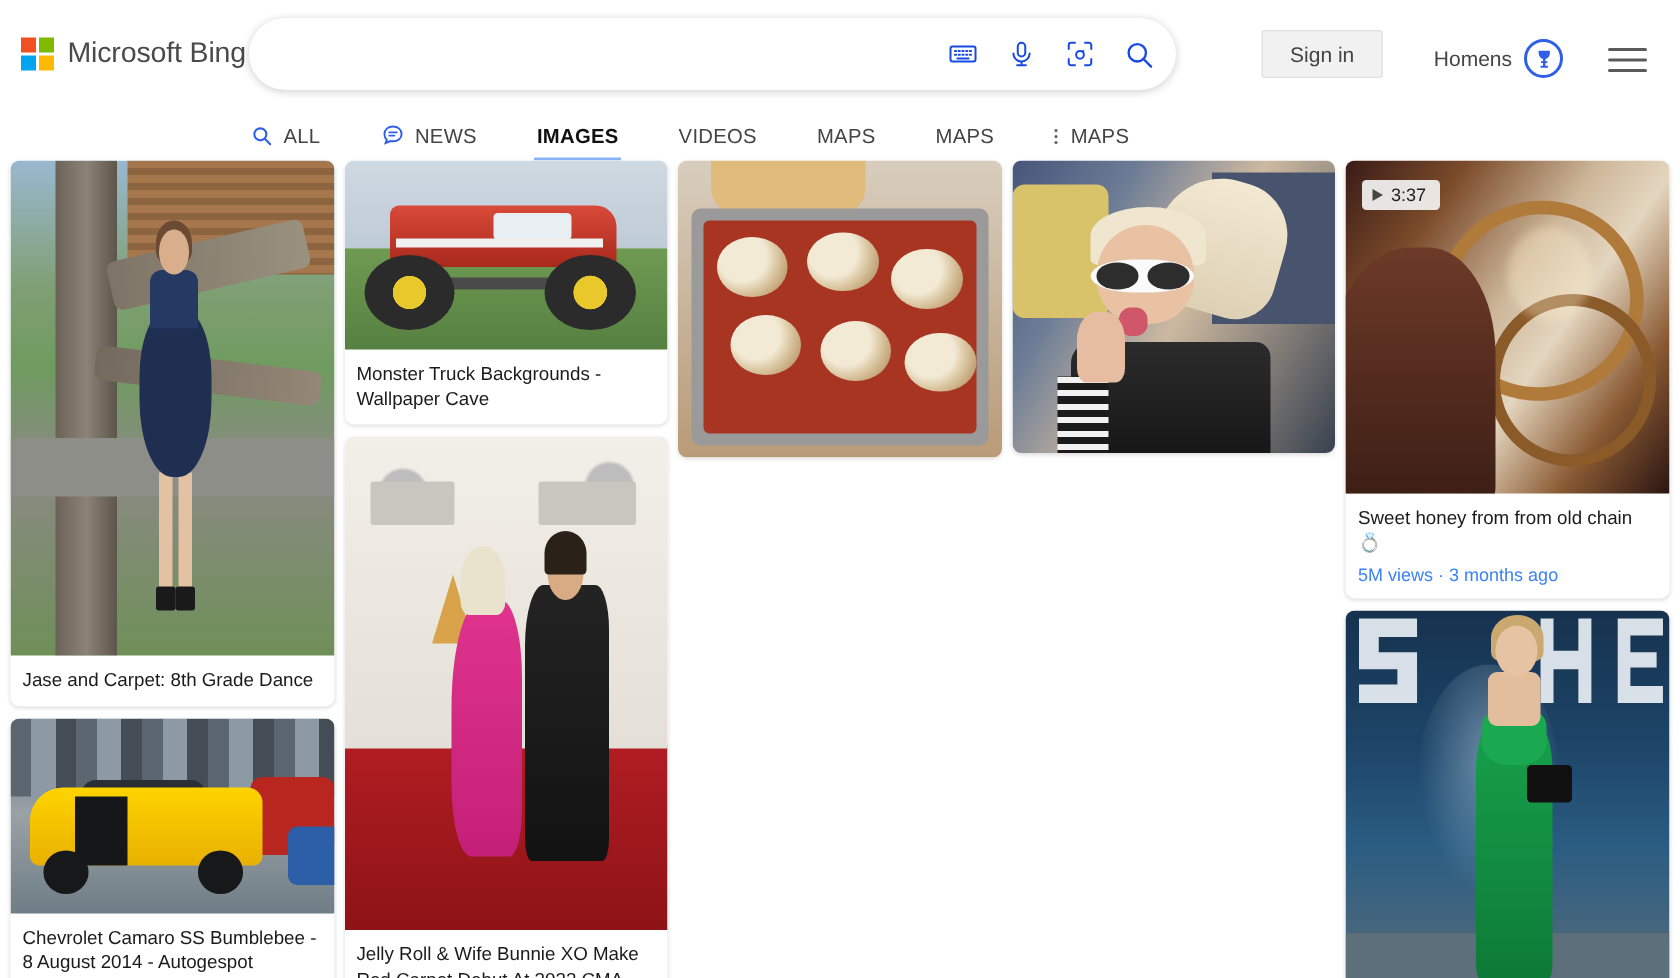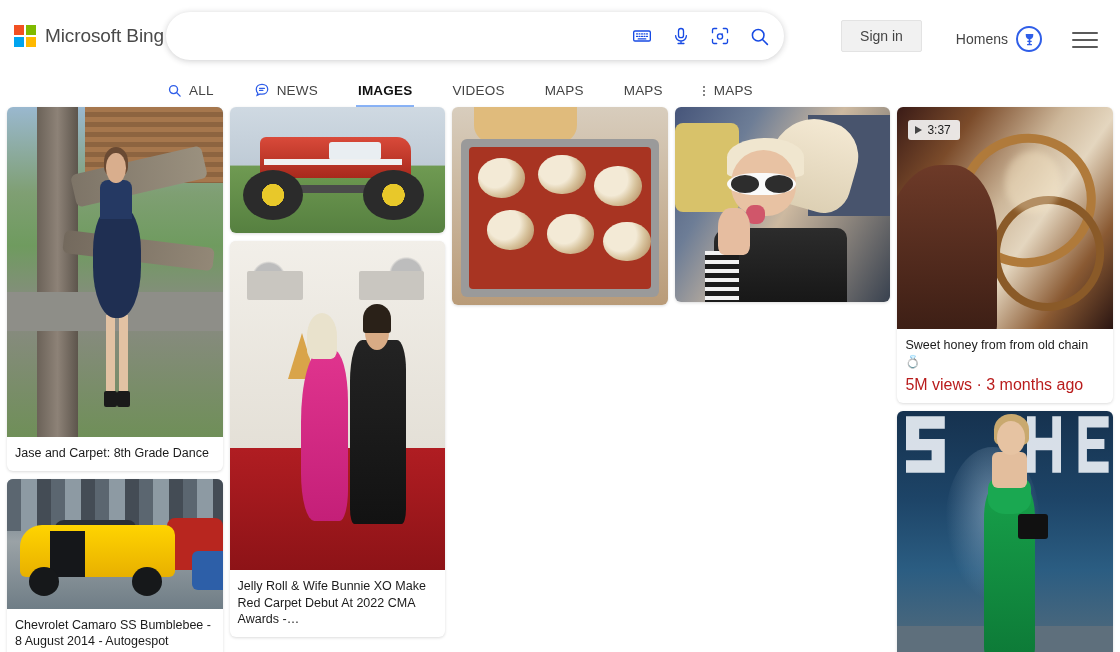--- a/index.html
+++ b/index.html
@@ -193,22 +193,22 @@
     background: #ddd;
   }
   .cap {
     font-size: 12.5px;
     line-height: 1.33;
     color: #1b1b1b;
     padding: 8px 8px 9px 8px;
   }
   .cap.two { }
   .sub {
-    font-size: 16px;
-    color: #b91c1c;
+    font-size: 12px;
+    color: #3b82f6;
     padding: 0 8px 9px 8px;
     margin-top: -3px;
   }
   .badge {
     position: absolute;
     left: 11px; top: 13px;
     background: rgba(243,243,243,.92);
     color: #222;
     font-size: 12px;
     padding: 3px 9px 3px 7px;
@@ -504,20 +504,21 @@
   <div class="col c2">
     <div class="card">
       <div class="thumb t-truck" style="height:126px">
         <i class="ph body"></i>
           <i class="ph cabwin"></i>
           <i class="ph stripe"></i>
         <i class="ph axle"></i>
           <i class="ph wheel w1"></i>
           <i class="ph wheel w2"></i>
       </div>
+      <div class="cap">Monster Truck Backgrounds - Wallpaper Cave</div>
     </div>
 
     <div class="card">
       <div class="thumb t-cma" style="height:329px">
         <i class="ph backdrop"></i>
           <i class="ph logoA"></i>
           <i class="ph logoB"></i>
           <i class="ph tri"></i>
         <i class="ph msuit"></i>
           <i class="ph mhead"></i>

